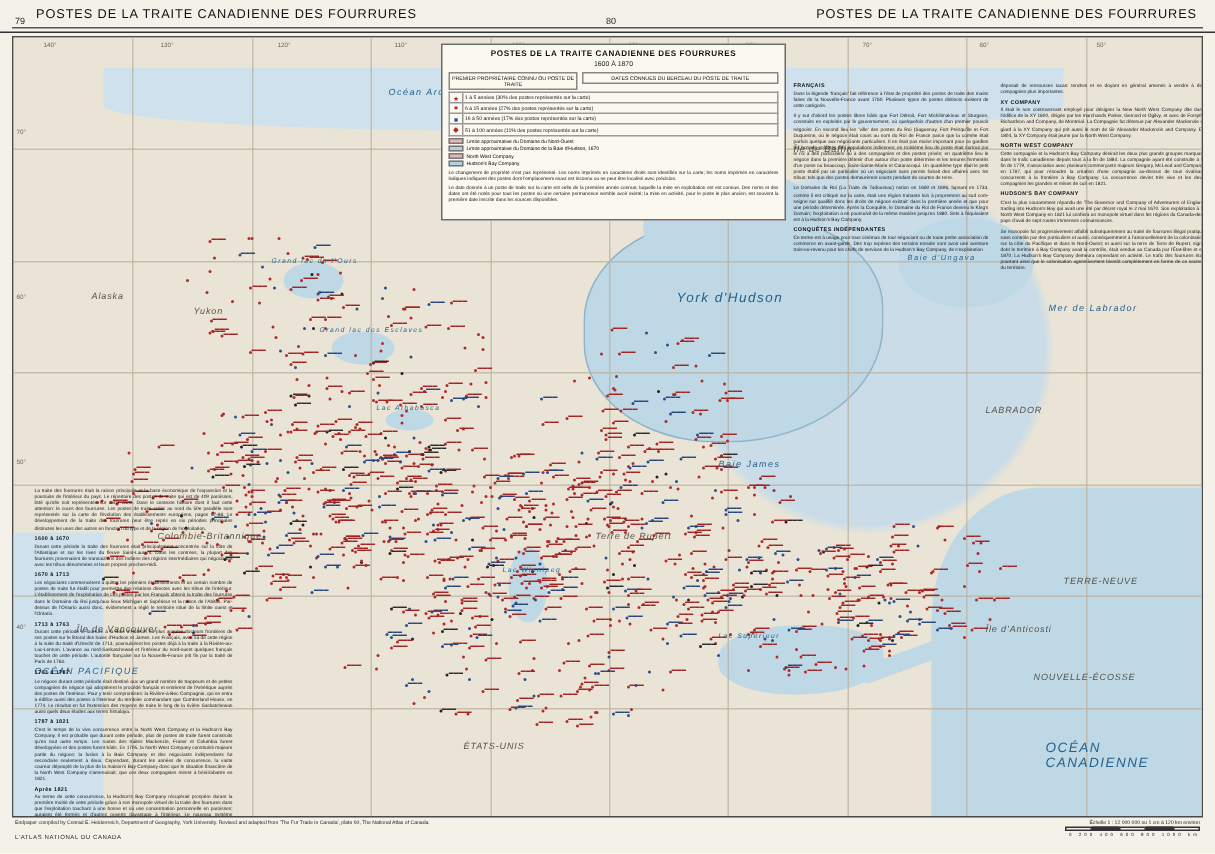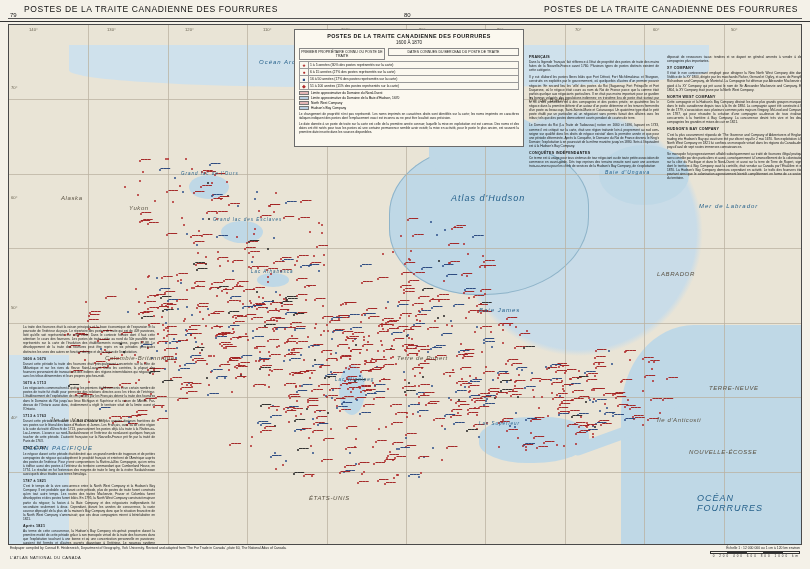--- a/index.html
+++ b/index.html
@@ -1943,24 +1943,24 @@
         <div class="dense" style="left: 131.7px; top: 194.3px;">▬▬▬</div>
         <div class="dense" style="left: 132.6px; top: 186.4px;">▬▬▬</div>
         <div class="dense" style="left: 159.4px; top: 164.3px;">▬▬▬</div>
         <div class="dense" style="left: 204.4px; top: 172px;">▬▬▬</div>
         <div class="dense" style="left: 140px; top: 196px;">▬▬▬</div>
         <div class="dense" style="left: 193.3px; top: 158.8px;">▬▬▬</div>
         <div class="dense blue" style="left: 204.2px; top: 168.2px;">▬▬▬</div>
       </div>
 
     <div id="waterlabels">
-        <div class="waterlabel" style="left: 442px; top: 168px; font-size: 9px;">Atlas d'Hudson</div>
+        <div class="waterlabel" style="left: 442px; top: 168px; font-size: 9px;">York d'Hudson</div>
         <div class="waterlabel" style="left: 470px; top: 282px; font-size: 6px;">Baie James</div>
         <div class="waterlabel" style="left: 690px; top: 178px; font-size: 6px;">Mer de Labrador</div>
-        <div class="waterlabel" style="left: 688px; top: 468px; font-size: 9px;">OCÉAN FOURRURES</div>
+        <div class="waterlabel" style="left: 688px; top: 468px; font-size: 9px;">OCÉAN CANADIENNE</div>
         <div class="waterlabel" style="left: 14px; top: 420px; font-size: 6px;">OCÉAN PACIFIQUE</div>
         <div class="waterlabel" style="left: 250px; top: 34px; font-size: 6px;">Océan Arctique</div>
         <div class="waterlabel" style="left: 596px; top: 144px; font-size: 5px;">Baie d'Ungava</div>
         <div class="waterlabel" style="left: 470px; top: 396px; font-size: 4.5px;">Lac Supérieur</div>
         <div class="waterlabel" style="left: 326px; top: 352px; font-size: 4.5px;">Lac Winnipeg</div>
         <div class="waterlabel" style="left: 204px; top: 192px; font-size: 4.5px;">Grand lac des Esclaves</div>
         <div class="waterlabel" style="left: 172px; top: 146px; font-size: 4.5px;">Grand lac de l'Ours</div>
         <div class="waterlabel" style="left: 242px; top: 244px; font-size: 4.5px;">Lac Athabasca</div>
       </div>
     <div id="landlabels">

